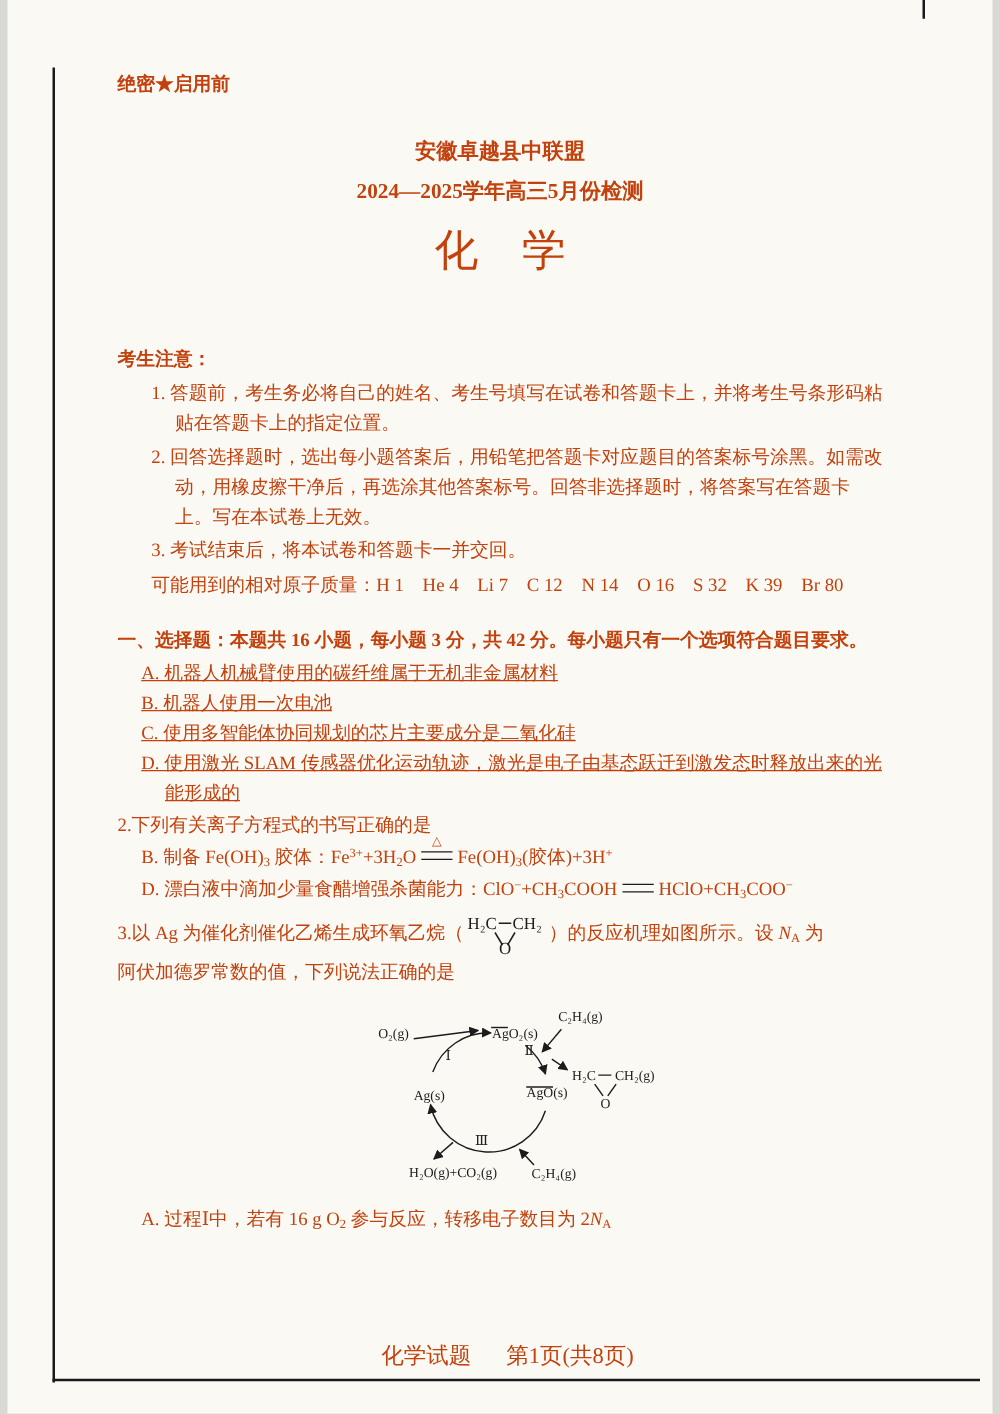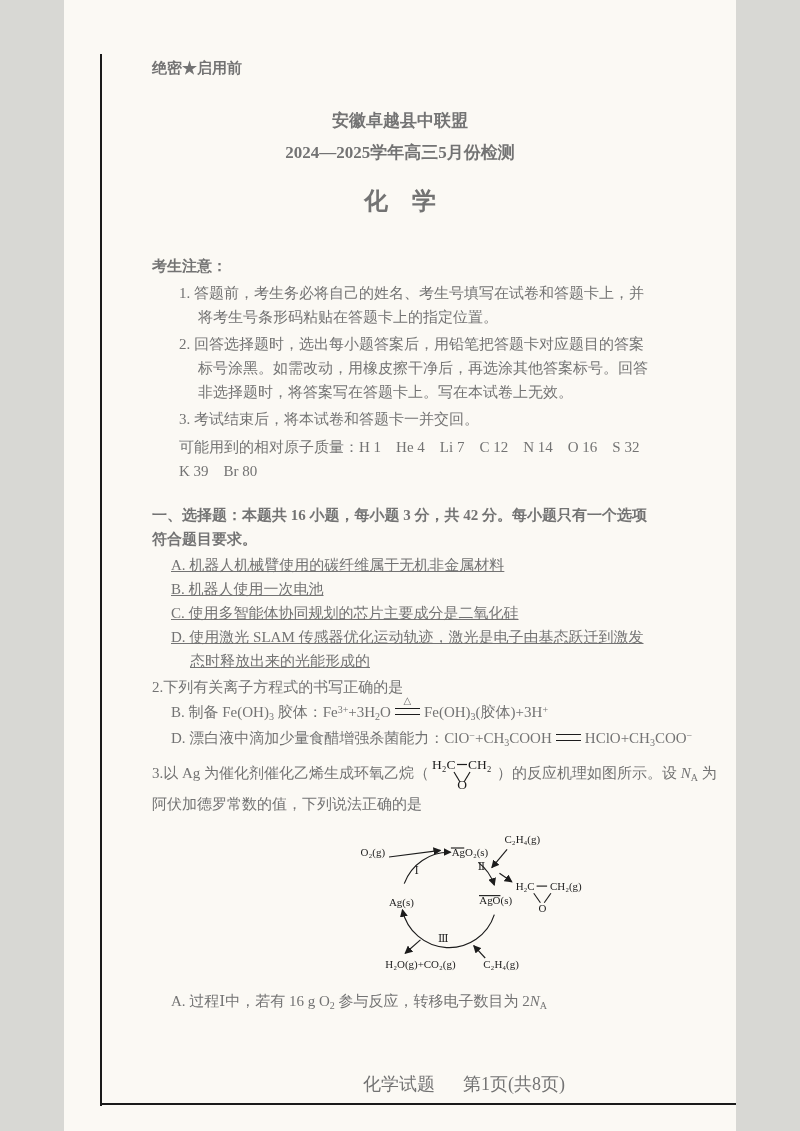--- a/index.html
+++ b/index.html
@@ -1,28 +1,28 @@
 <!DOCTYPE html>
 <html><head>
 <meta charset="utf-8">
 <style>
   html,body{margin:0;padding:0;background:#d8d8d4;}
   .sheet{
-    position:relative;width:672px;height:1131px;margin:0 auto;
-    background:#fbf9f4;color:#737373;box-sizing:border-box;
+    position:relative;width:788px;height:1131px;margin:0 auto;
+    background:#fbf9f4;color:#c2410c;box-sizing:border-box;
     padding:56px 88px 0 88px;overflow:hidden;
     font-family:"Liberation Serif","DejaVu Serif",serif;
     font-size:15px;line-height:24px;
   }
   .security{font-weight:bold;}
   .head{text-align:center;margin-top:30px;}
   .league,.session{font-size:17px;font-weight:bold;line-height:22px;}
   .session{margin-top:10px;}
-  .subject{font-size:24px;font-weight:bold;line-height:42px;margin-top:16px;}
-  .notice{margin-top:32px;}
+  .subject{font-size:35px;font-weight:normal;line-height:42px;margin-top:16px;}
+  .notice{margin-top:54px;}
   .notice-title{font-weight:bold;}
   .notice-item{margin-left:46px;text-indent:-19px;margin-top:3px;}
   .notice-masses{margin-left:27px;margin-top:4px;}
   .sec-title{margin-top:20px;font-weight:bold;}
   .q{margin-top:2px;}
   .stem{margin-top:2px;}
   .opt{margin-left:38px;text-indent:-19px;text-decoration:underline;}
   .opt-eq{margin-left:19px;line-height:26px;white-space:nowrap;}
   sup,sub{font-size:10px;line-height:0;}
   sup{vertical-align:4.5px;}

